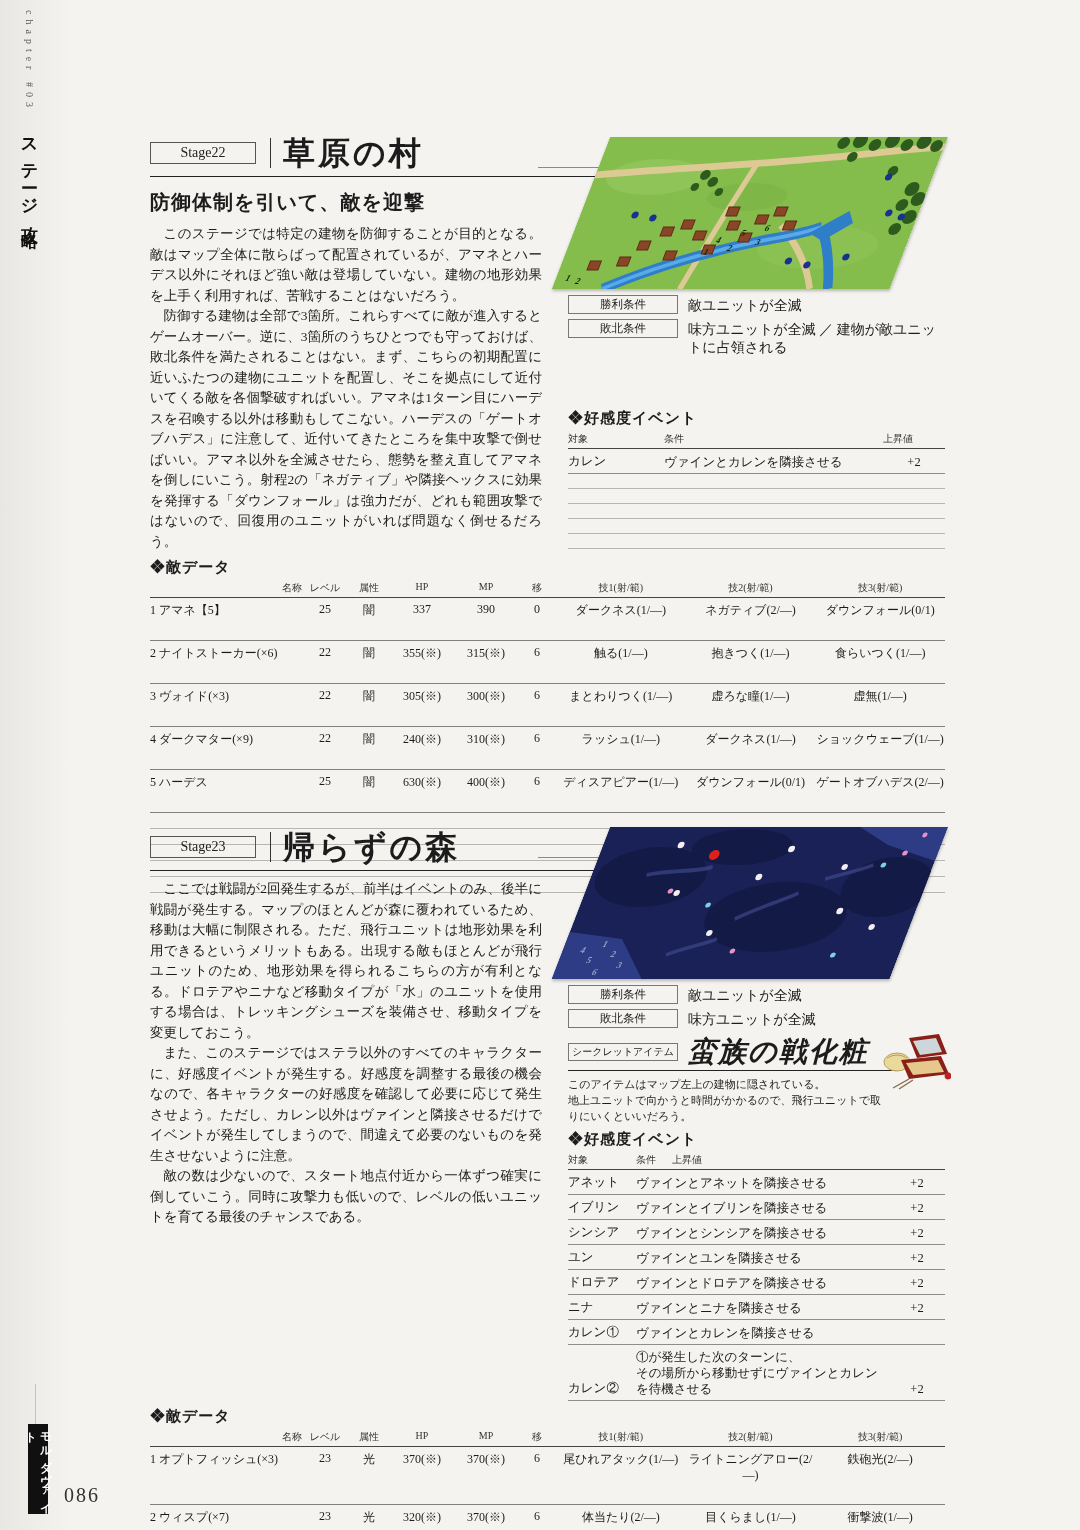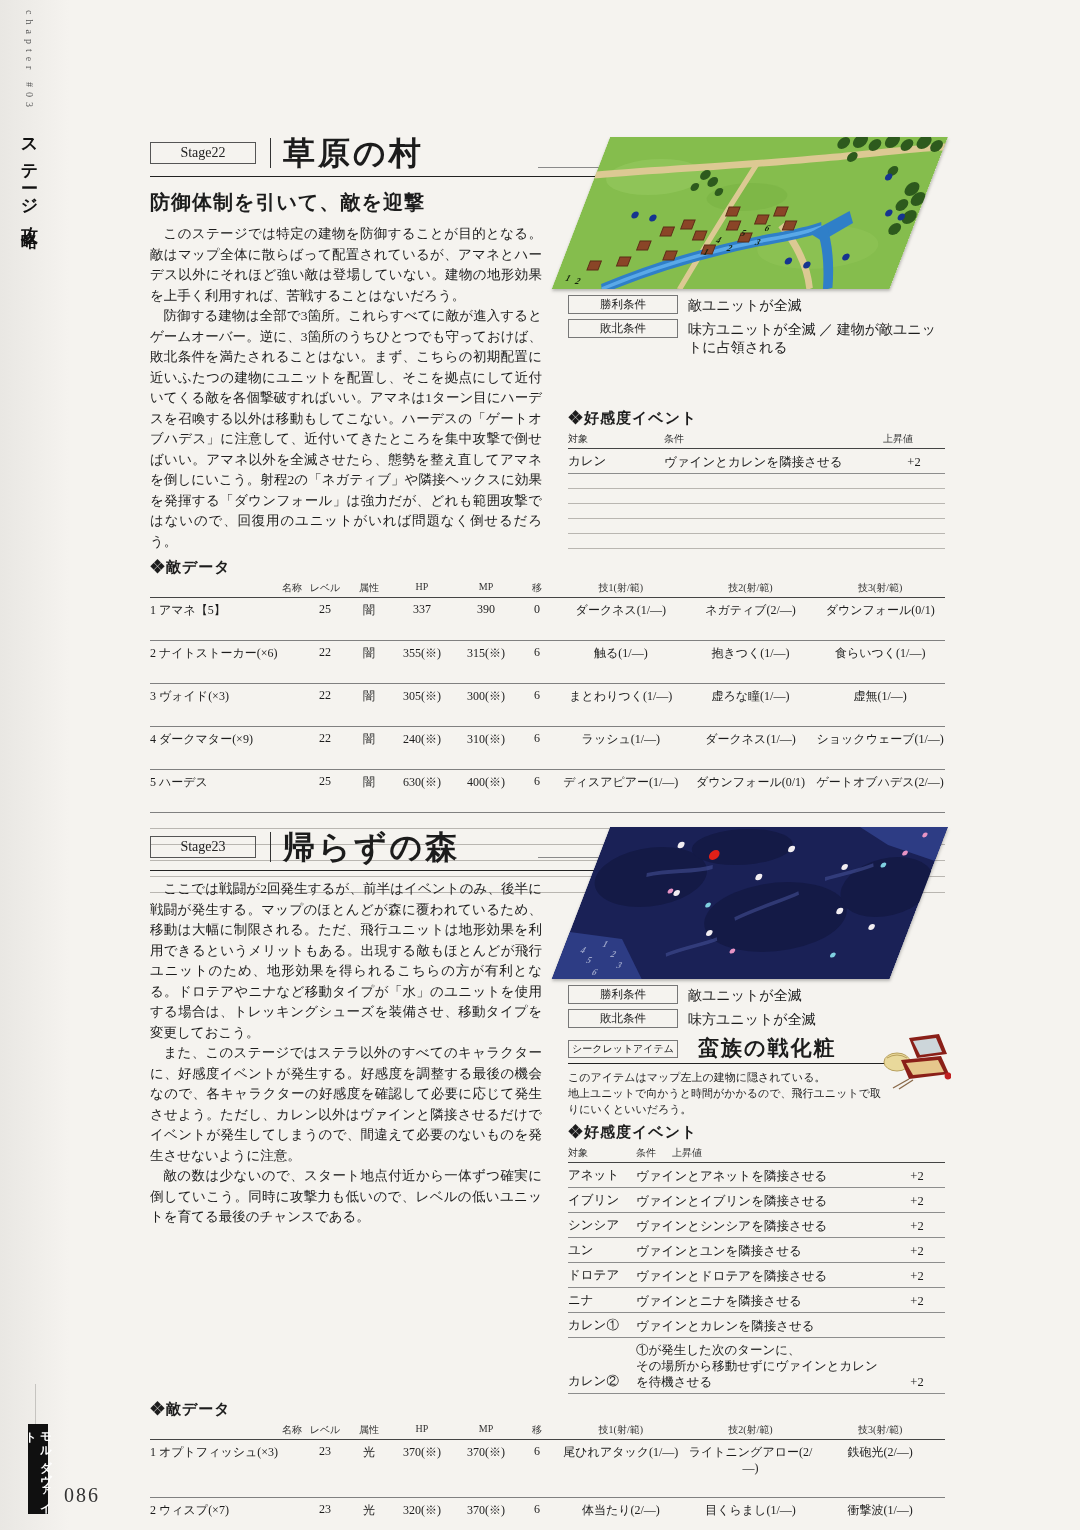--- a/index.html
+++ b/index.html
@@ -64,21 +64,21 @@
   .cond-row{display:flex;align-items:flex-start;margin-bottom:4px;}
   .cond-label{border:1px solid #777;width:108px;flex:0 0 108px;text-align:center;
     font-size:11.5px;padding:1px 0;color:#222;}
   .cond-text{font-size:14px;margin-left:10px;padding-top:2px;font-family:Liberation Serif, serif;}
 
   
   .secret-block{margin-top:9px;position:relative;}
   .secret-row{display:flex;align-items:center;border-bottom:1.5px solid #222;
     padding-bottom:4px;width:330px;}
   .secret-label{font-size:10px;letter-spacing:0;}
-  .secret-name{font-size:21px;font-weight:bold;letter-spacing:2px;margin-left:20px;line-height:1;}
+  .secret-name{font-size:28px;font-weight:bold;letter-spacing:2px;margin-left:10px;line-height:1;font-style:italic;}
   .secret-desc{font-size:11px;line-height:16px;margin-top:5px;white-space:pre-line;width:320px;}
   .secret-icon{position:absolute;right:-6px;top:-8px;}
 
   
   .diamond-title{font-size:15px;font-weight:bold;letter-spacing:1px;margin:0 0 4px;}
   .favor-block22{margin-top:52px;}
   .favor-block23{margin-top:6px;}
 
   
   .fgrid{display:grid;align-items:end;}

